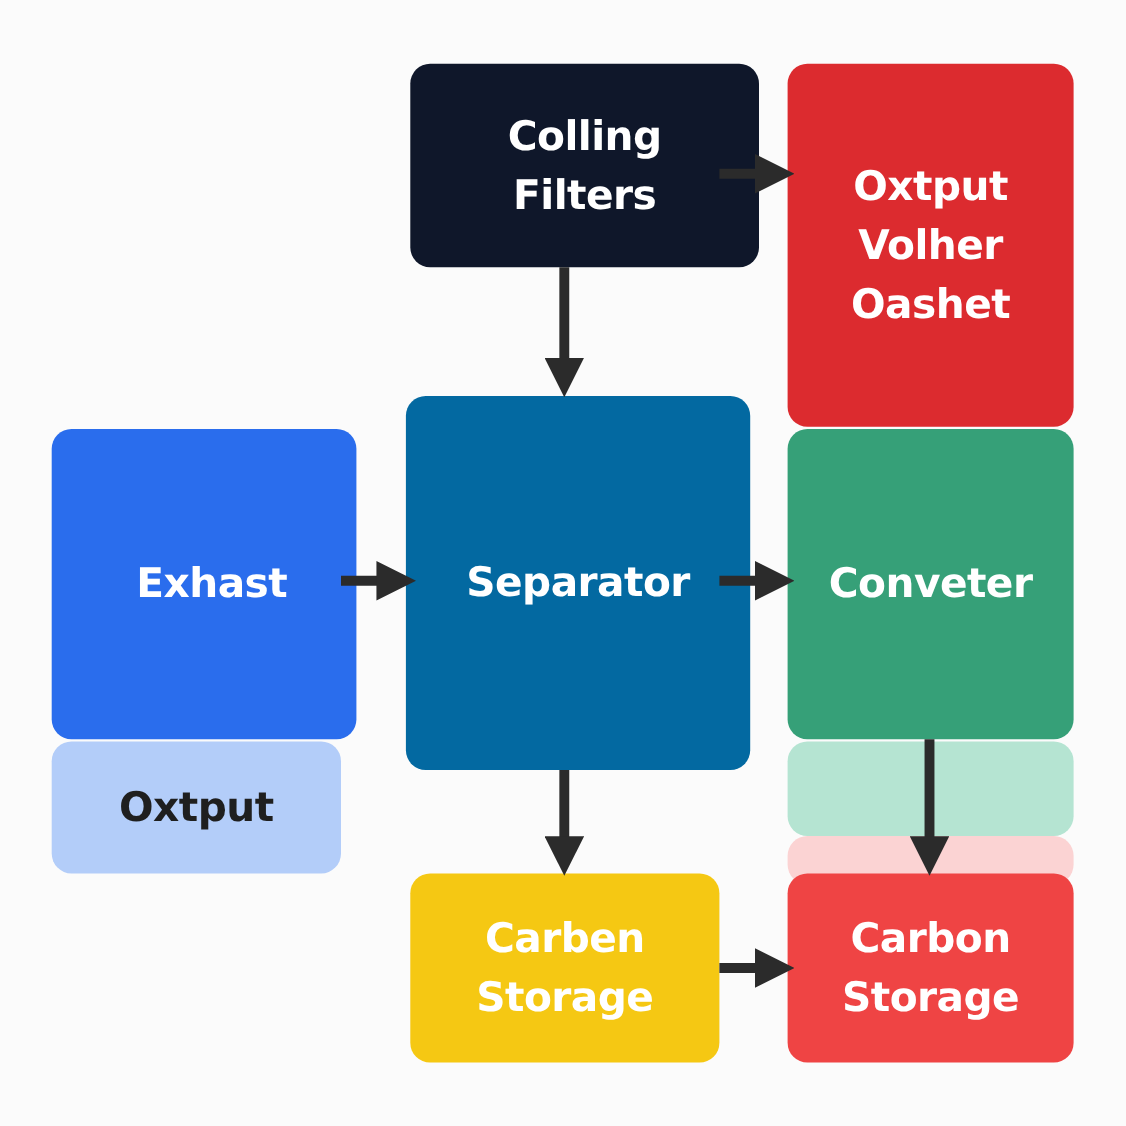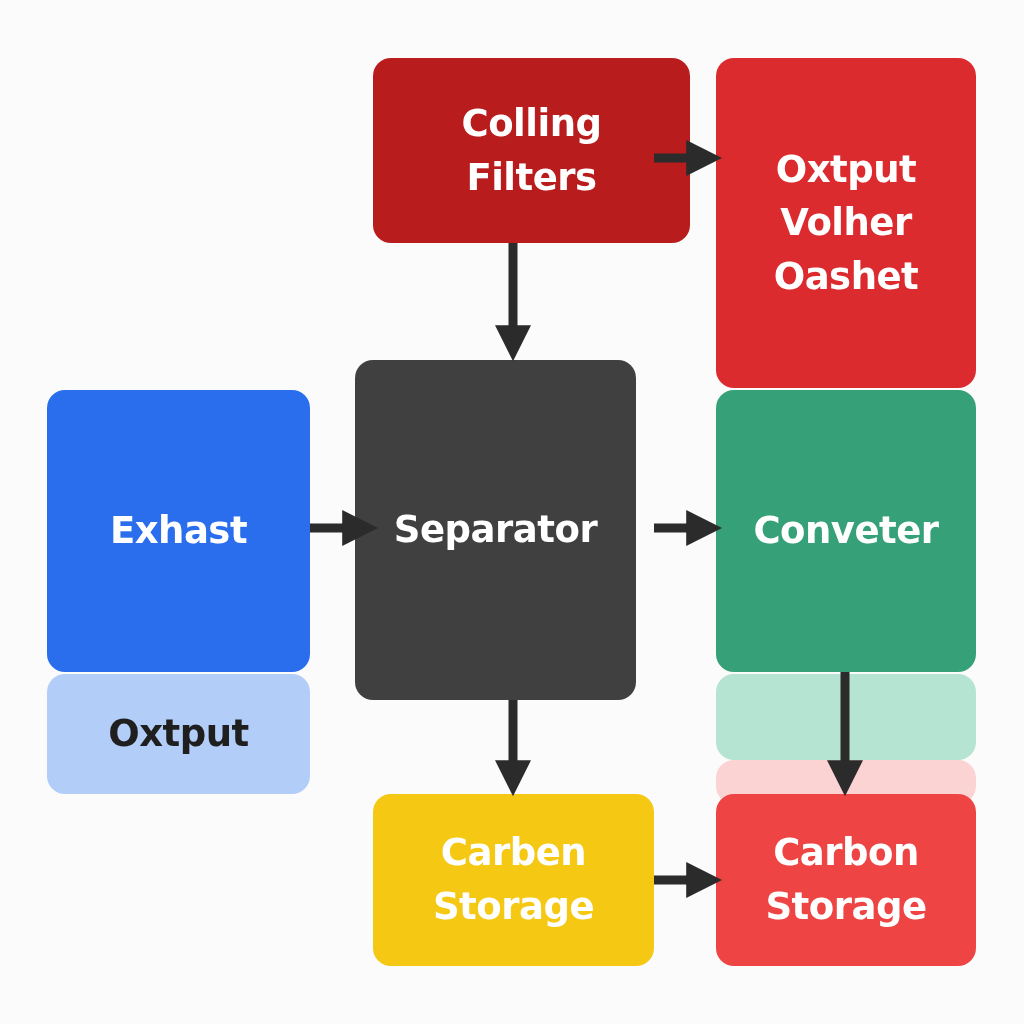--- a/index.html
+++ b/index.html
@@ -9,40 +9,40 @@
          text-align:center; color:#fff; font-weight:bold; font-size:37px; line-height:1.45; letter-spacing:-0.5px; }
   .box span { white-space:pre-line; }
   #arrows { position:absolute; left:0; top:0; }
 </style>
 </head>
 <body>
 
 <div class="box" style="left:716px; top:674px; width:260px; height:86px; background:#b5e4d2; border-radius:18px;"></div>
 <div class="box" style="left:716px; top:760px; width:260px; height:44px; background:#fbd3d3; border-radius:18px;"></div>
 
-<div class="box" style="left:373px; top:58px; width:317px; height:185px; background:#b91c1c;">
+<div class="box" style="left:373px; top:58px; width:317px; height:185px; background:#0f172a;">
   <span>Colling
 Filters</span>
 </div>
 
 <div class="box" style="left:716px; top:58px; width:260px; height:330px; background:#dc2b2f;">
   <span>Oxtput
 Volher
 Oashet</span>
 </div>
 
-<div class="box" style="left:47px; top:390px; width:263px; height:282px; background:#2a6ded;">
+<div class="box" style="left:47px; top:390px; width:263px; height:282px; background:#2a6ded;padding-left:14px;">
   <span>Exhast</span>
 </div>
 
 <div class="box" style="left:47px; top:674px; width:263px; height:120px; background:#b3cdf9; color:#1f1f1f;">
   <span>Oxtput</span>
 </div>
 
-<div class="box" style="left:355px; top:360px; width:281px; height:340px; background:#404040;">
+<div class="box" style="left:369px; top:360px; width:313px; height:340px; background:#0369a1;">
   <span>Separator</span>
 </div>
 
 <div class="box" style="left:716px; top:390px; width:260px; height:282px; background:#36a078;">
   <span>Conveter</span>
 </div>
 
 <div class="box" style="left:373px; top:794px; width:281px; height:172px; background:#f5c813;text-align:center;">
   <span>Carben
 Storage</span>

